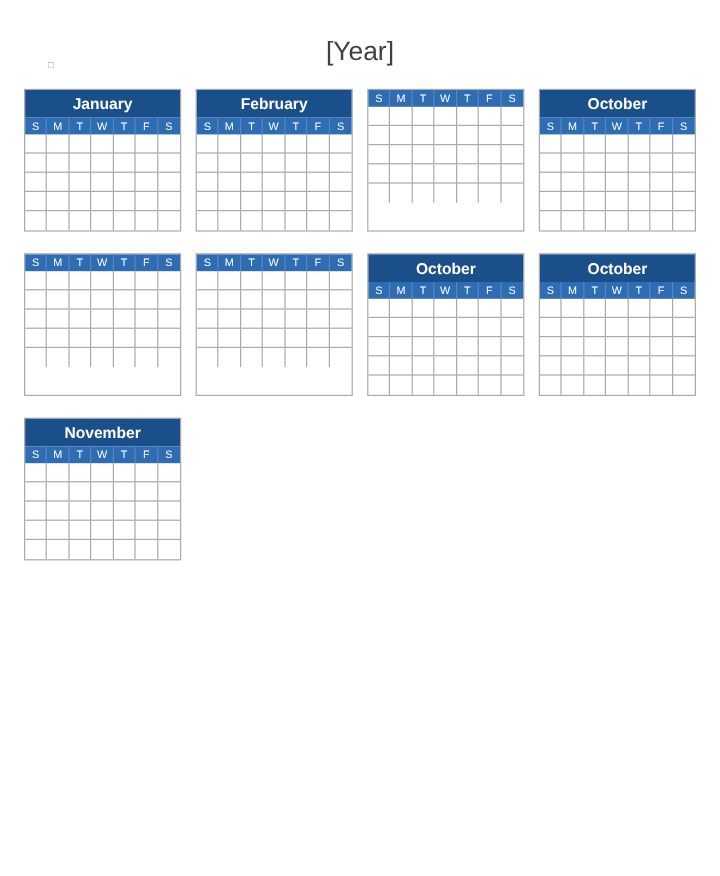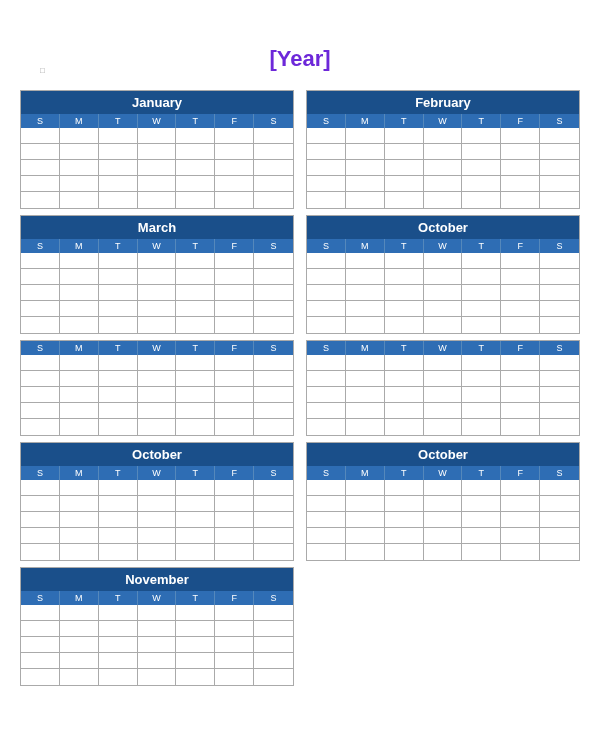--- a/index.html
+++ b/index.html
@@ -6,29 +6,29 @@
     body {
       background: #fff;
       font-family: Arial, sans-serif;
       width: 600px;
       min-height: 730px;
       padding: 20px;
     }
     .page-title {
       text-align: center;
       font-size: 22px;
-      font-weight: bold;
-      color: #6d28d9;
+      font-weight: normal;
+      color: #404040;
       margin-bottom: 18px;
-      margin-top: 26px;
+      margin-top: 10px;
     }
     .calendars-grid {
       display: grid;
-      grid-template-columns: repeat(2, 1fr);
-      gap: 6px 12px;
+      grid-template-columns: repeat(4, 1fr);
+      gap: 18px 12px;
     }
     .month-calendar {
       border: 1px solid #aaa;
       width: 100%;
     }
     .month-header {
       background: #1a4f8a;
       color: #fff;
       text-align: center;
       font-size: 13px;
@@ -170,21 +170,20 @@
           <div class="day-cell"></div>
           <div class="day-cell"></div>
           <div class="day-cell"></div>
           <div class="day-cell"></div>
           <div class="day-cell"></div>
           <div class="day-cell"></div>
           <div class="day-cell"></div>
         </div>
       </div>
       <div class="month-calendar">
-        <div class="month-header">March</div>
         <div class="days-header">
           <div class="day-label">S</div>
           <div class="day-label">M</div>
           <div class="day-label">T</div>
           <div class="day-label">W</div>
           <div class="day-label">T</div>
           <div class="day-label">F</div>
           <div class="day-label">S</div>
         </div>
         <div class="days-grid">

